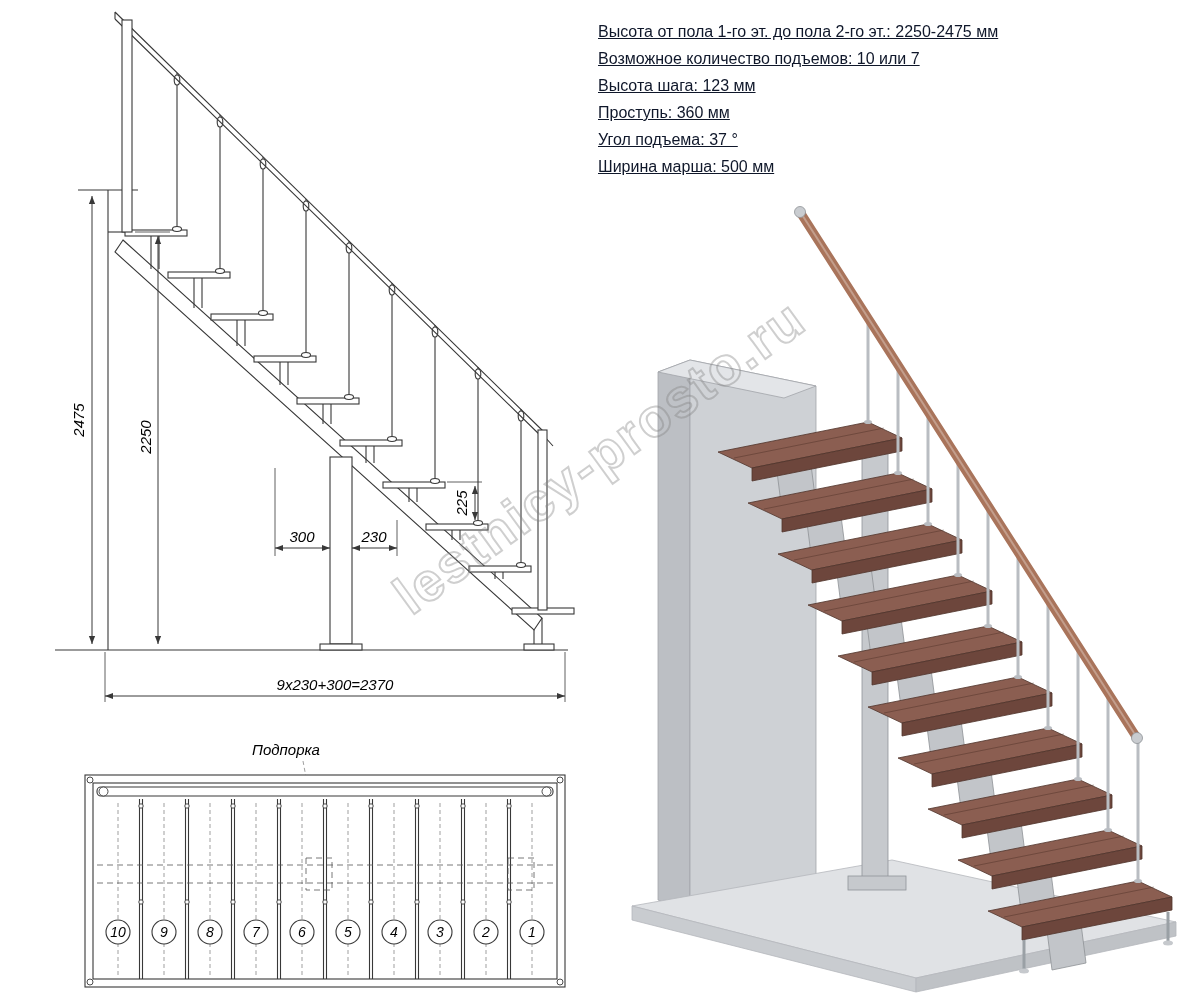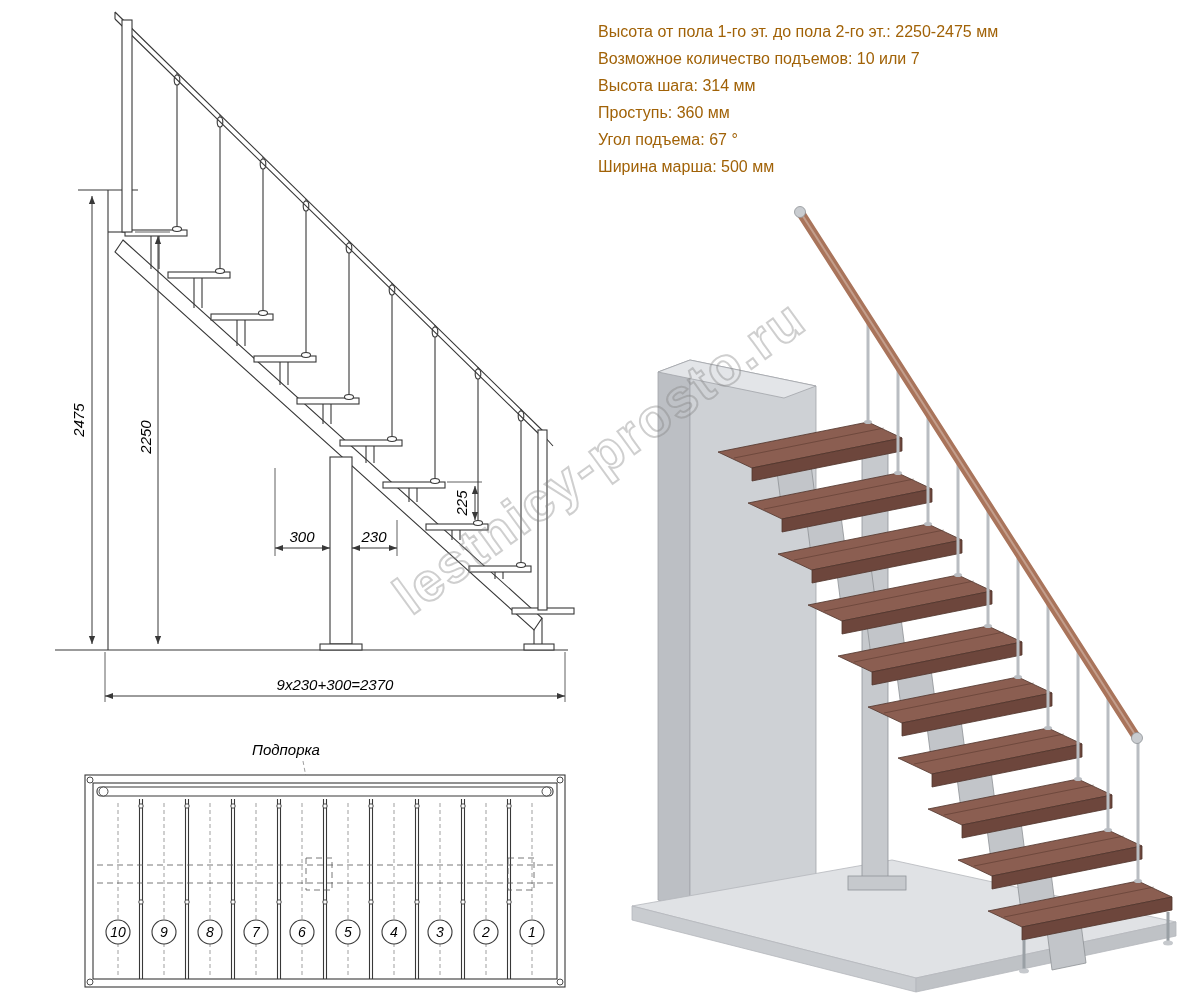--- a/index.html
+++ b/index.html
@@ -2,21 +2,21 @@
 <html style="--line: #383838; --wood: #8b5e51; --wood_front: #6d463c; --rail_wood: #a9745b; --metal: #c6c9cd; --wall: #ced1d5;"><head>
 <meta charset="utf-8">
 <style>
   html,body{margin:0;padding:0;background:#fff;}
   .canvas{position:relative;width:1191px;height:993px;background:#fff;overflow:hidden;
           font-family:"Liberation Sans",sans-serif;}
   svg{position:absolute;overflow:visible;}
   #elev{left:20px;top:0;}
   #plan{left:70px;top:715px;}
   #iso{left:620px;top:200px;}
-  .specs{position:absolute;left:598px;top:18px;width:585px;font-size:16px;line-height:27px;color:#a16207;}
+  .specs{position:absolute;left:598px;top:18px;width:585px;font-size:16px;line-height:27px;color:#0f172a;text-decoration:underline;}
   .specs div{white-space:nowrap;}
   .ln{stroke:var(--line);stroke-width:1.1;fill:none;}
   .fw{stroke:var(--line);stroke-width:1.1;fill:#fff;}
   .dimln{stroke:var(--line);stroke-width:1;fill:none;}
   .ext{stroke:var(--line);stroke-width:0.8;fill:none;}
   .dim{font:italic 15px "Liberation Sans",sans-serif;fill:#000;}
   .plannum{font:italic 14px "Liberation Sans",sans-serif;fill:#000;}
   .planlabel{font:italic 15px "Liberation Sans",sans-serif;fill:#000;}
   .dash{stroke:#555;stroke-width:0.8;fill:none;stroke-dasharray:6 4;}
   .cdash{stroke:#777;stroke-width:0.7;fill:none;stroke-dasharray:4 3;}
@@ -205,23 +205,23 @@
       <text class="plannum" x="324" y="222" text-anchor="middle">4</text>
       <text class="plannum" x="370" y="222" text-anchor="middle">3</text>
       <text class="plannum" x="416" y="222" text-anchor="middle">2</text>
       <text class="plannum" x="462" y="222" text-anchor="middle">1</text>
     </g>
   </svg>
 
   <div class="specs">
     <div>Высота от пола 1-го эт. до пола 2-го эт.: 2250-2475 мм</div>
     <div>Возможное количество подъемов: 10 или 7</div>
-    <div>Высота шага: 314 мм</div>
+    <div>Высота шага: 123 мм</div>
     <div>Проступь: 360 мм</div>
-    <div>Угол подъема: 67 °</div>
+    <div>Угол подъема: 37 °</div>
     <div>Ширина марша: 500 мм</div>
   </div>
 
   <svg id="iso" width="571" height="793" viewBox="0 0 571 793">
 
     <g>
       <polygon points="38,172 70,160 70,712 38,700" fill="#bcbfc4" stroke="#a2a5aa" stroke-width="0.8"></polygon>
       <polygon points="70,160 196,186 196,686 70,712" fill="var(--wall)" stroke="#a2a5aa" stroke-width="0.8"></polygon>
       <polygon points="38,172 70,160 196,186 164,198" fill="#e3e5e8" stroke="#a2a5aa" stroke-width="0.8"></polygon>
     </g>

